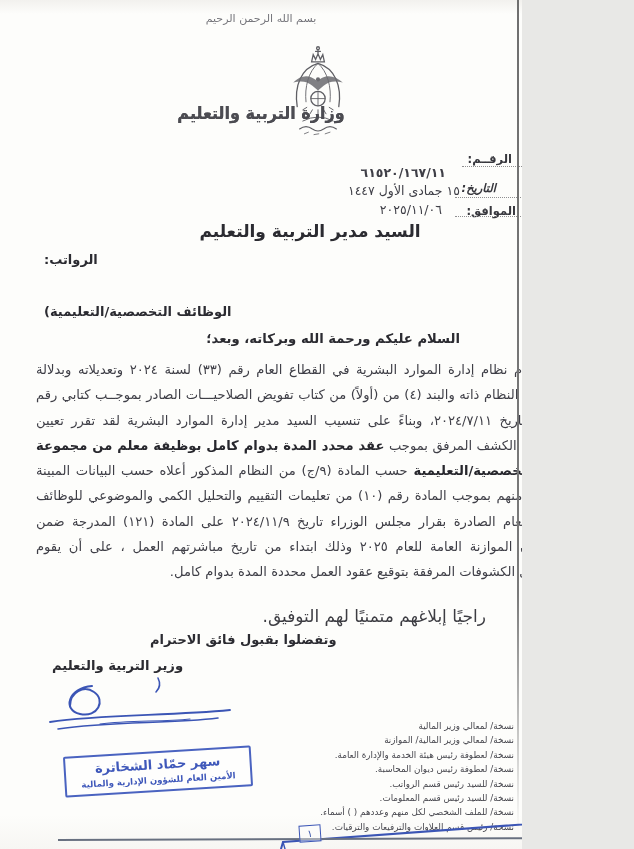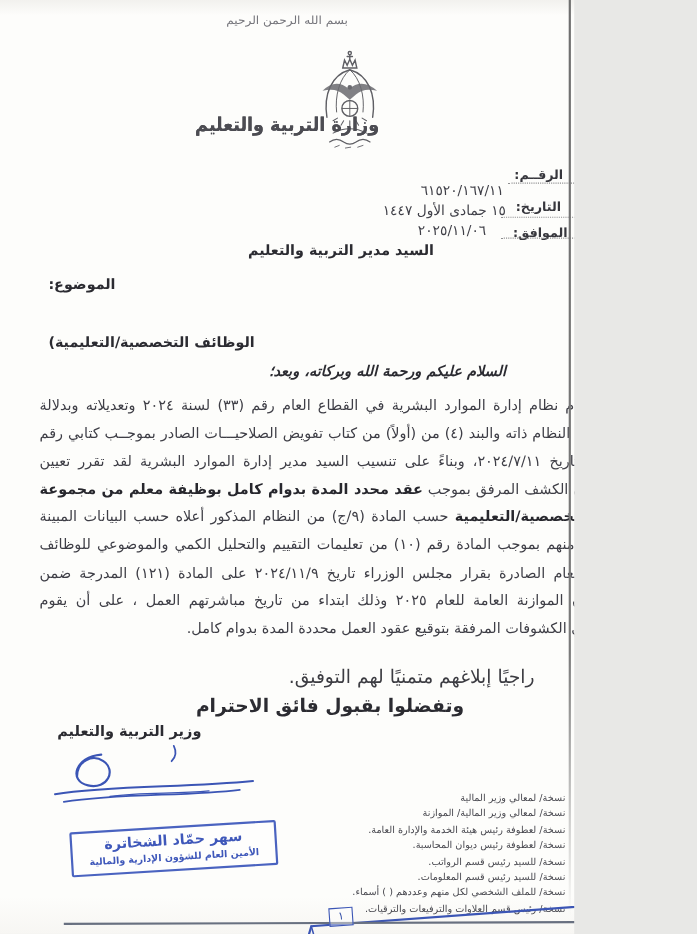--- a/index.html
+++ b/index.html
@@ -15,28 +15,28 @@
   .bismillah{top:12px;left:0;right:0;text-align:center;font-size:11px;color:#74747a;
     letter-spacing:-0.5px;transform:scaleY(.92);}
   .emblem{top:44px;left:282px;}
   .ministry-callig{top:104px;left:0;right:0;text-align:center;font-size:16px;font-weight:bold;
     color:#4c4c52;transform:scaleY(1.08);text-shadow:0 0 .4px #4c4c52;}
   
   .ref-label{font-size:11.5px;font-weight:bold;color:#37373d;}
   .ref-dots{border-bottom:1.5px dotted #8e8e90;height:1px;}
   .ref-value{font-size:12.5px;color:#3f3f47;white-space:nowrap;}
   
-  .addressee{top:221px;left:160px;width:300px;text-align:center;font-size:13px;}
+  .addressee{top:221px;left:160px;width:300px;text-align:center;font-size:17px;}
   .subject{left:44px;font-size:13px;text-align:left;direction:rtl;white-space:nowrap;}
-  .greeting{top:331px;right:62px;font-size:13.2px;font-style:italic;}
+  .greeting{top:331px;right:62px;font-size:13.2px;}
   .body-par{top:357px;left:36px;width:562px;font-size:13.1px;line-height:25.3px;
     text-align:justify;color:#3e3e46;}
   .body-par b{color:#27272d;}
   .closing-request{top:606px;right:36px;font-size:17px;}
-  .salutation{top:632px;left:150px;width:300px;text-align:center;font-size:17px;}
+  .salutation{top:632px;left:150px;width:300px;text-align:left;font-size:13px;}
   .signer-title{top:658px;left:52px;font-size:13.2px;}
   
   .stamp{top:751px;left:64px;width:172px;transform:rotate(-3.5deg);
     border:2px solid #4a63c0;border-radius:2px;padding:4px 6px 5px;text-align:center;
     color:#3f58ba;background:rgba(255,255,255,.55);}
   .stamp .name{font-size:13px;font-weight:bold;letter-spacing:-0.3px;}
   .stamp .title{font-size:8.6px;font-weight:bold;margin-top:3px;white-space:nowrap;}
   
   .cc{top:719px;right:8px;width:250px;font-size:8.8px;line-height:14.4px;
     text-align:right;color:#46464d;}
@@ -80,33 +80,33 @@
 
       <path d="M22 106 Q 30 100, 38 106 Q 45 111, 52 106 Q 60 100, 68 106" stroke-width="1.4"></path>
       <path d="M28 112 L33 110 M40 113 L46 112 M54 112 L60 110" stroke-width="1"></path>
     </svg>
   </div>
 
   <div class="abs ministry-callig rtl">وزارة التربية والتعليم</div>
 
   <div class="abs ref-label rtl" style="top:152px;right:10px;">الرقــم:</div>
   <div class="abs ref-dots" style="top:165px;left:462px;width:126px;"></div>
-  <div class="abs ref-value rtl" style="top:165px;right:64px;">٦١٥٢٠/١٦٧/١١</div>
+  <div class="abs ref-value rtl" style="top:165px;right:76px;font-weight:bold;">٦١٥٢٠/١٦٧/١١</div>
 
-  <div class="abs ref-label rtl" style="top:181px;right:12px;">التاريخ:</div>
+  <div class="abs ref-label rtl" style="top:181px;right:26px;font-style:italic;">التاريخ:</div>
   <div class="abs ref-dots" style="top:196px;left:455px;width:130px;"></div>
   <div class="abs ref-value rtl" style="top:183px;right:62px;margin-left:48px;">١٥ جمادى الأول ١٤٤٧</div>
 
   <div class="abs ref-label rtl" style="top:204px;right:6px;text-align:center;">الموافق:</div>
   <div class="abs ref-dots" style="top:215px;left:455px;width:132px;"></div>
   <div class="abs ref-value rtl" style="top:202px;right:80px;">٢٠٢٥/١١/٠٦</div>
 
   <div class="abs addressee bold rtl">السيد مدير التربية والتعليم</div>
 
-  <div class="abs subject bold" style="top:252px;">الموضوع:</div>
+  <div class="abs subject bold" style="top:252px;">الرواتب:</div>
   <div class="abs subject bold" style="top:304px;">الوظائف التخصصية/التعليمية)</div>
 
   <div class="abs greeting bold rtl">السلام عليكم ورحمة الله وبركاته، وبعد؛</div>
 
   <div class="abs body-par rtl" dir="rtl"><span>فاستناداً لأحكام نظام إدارة الموارد البشرية في القطاع العام رقم (٣٣) لسنة ٢٠٢٤ وتعديلاته وبدلالة المادة (٣) من النظام ذاته والبند (٤) من (أولاً) من كتاب تفويض الصلاحيـــات الصادر بموجــب كتابي رقم ٣١٠٧٩/٧٠/١ تاريخ ٢٠٢٤/٧/١١، وبناءً على تنسيب السيد مدير إدارة الموارد البشرية لقد تقرر تعيين المذكورين في الكشف المرفق بموجب </span><b>عقد محدد المدة بدوام كامل بوظيفة معلم من مجموعة الوظائف التخصصية/التعليمية</b><span> حسب المادة (٩/ج) من النظام المذكور أعلاه حسب البيانات المبينة إزاء اسم كل منهم بموجب المادة رقم (١٠) من تعليمات التقييم والتحليل الكمي والموضوعي للوظائف في القطاع العام الصادرة بقرار مجلس الوزراء تاريخ ٢٠٢٤/١١/٩ على المادة (١٢١) المدرجة ضمن مشروع قانون الموازنة العامة للعام ٢٠٢٥ وذلك ابتداء من تاريخ مباشرتهم العمل ، على أن يقوم المذكورون في الكشوفات المرفقة بتوقيع عقود العمل محددة المدة بدوام كامل.</span></div>
 
   <div class="abs closing-request rtl">راجيًا إبلاغهم متمنيًا لهم التوفيق.</div>
   <div class="abs salutation bold rtl">وتفضلوا بقبول فائق الاحترام</div>
   <div class="abs signer-title bold rtl">وزير التربية والتعليم</div>
 

